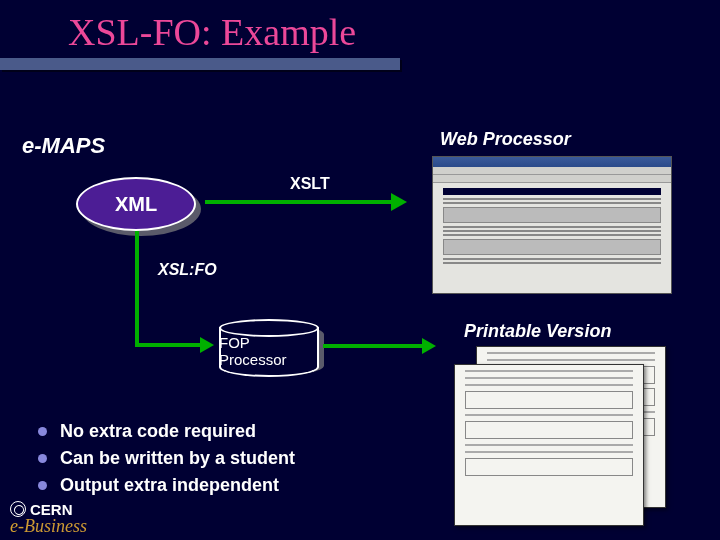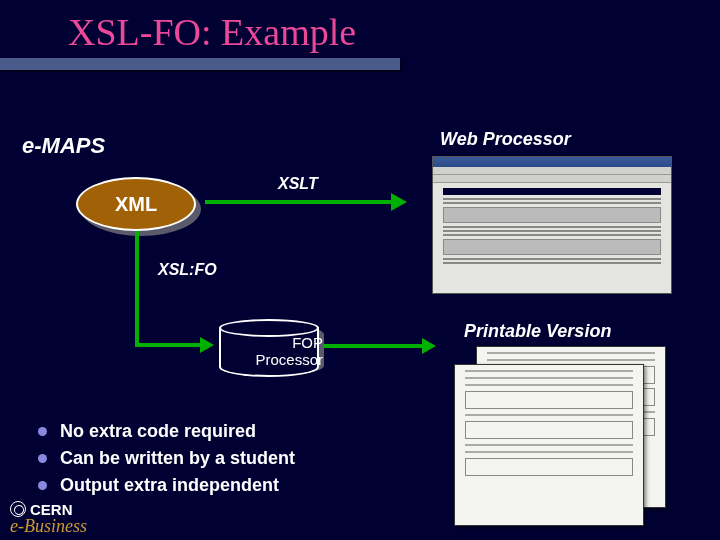--- a/index.html
+++ b/index.html
@@ -63,21 +63,21 @@
     color: #fff;
   }
 
   
   .xml-node {
     position: absolute;
     left: 76px;
     top: 136px;
     width: 120px;
     height: 54px;
-    background: #a16207;
+    background: #4c1d95;
     border: 2px solid #fff;
     border-radius: 50%;
     display: flex;
     align-items: center;
     justify-content: center;
     font-family: Arial, sans-serif;
     font-weight: bold;
     font-size: 20px;
     color: #fff;
   }
@@ -105,24 +105,23 @@
     position: absolute;
     right: -14px;
     top: -7px;
     width: 0; height: 0;
     border-left: 16px solid #00b000;
     border-top: 9px solid transparent;
     border-bottom: 9px solid transparent;
   }
   .xslt-label {
     position: absolute;
-    left: 278px;
+    left: 290px;
     top: 134px;
     font-family: Arial, sans-serif;
-    font-style: italic;
     font-weight: bold;
     font-size: 16px;
     color: #fff;
   }
 
   
   .path-down1 {
     position: absolute;
     left: 135px;
     top: 190px;
@@ -191,21 +190,21 @@
     left: 0; top: 0;
     width: 100px; height: 18px;
     background: #000033;
     border: 2px solid #fff;
     border-radius: 50%;
   }
   .fop-text {
     position: absolute;
     left: 0; top: 15px;
     width: 104px;
-    text-align: right;
+    text-align: left;
     font-family: Arial, sans-serif;
     font-size: 15px;
     color: #fff;
     line-height: 1.15;
   }
 
   
   .arrow-fop-right {
     position: absolute;
     left: 323px;

